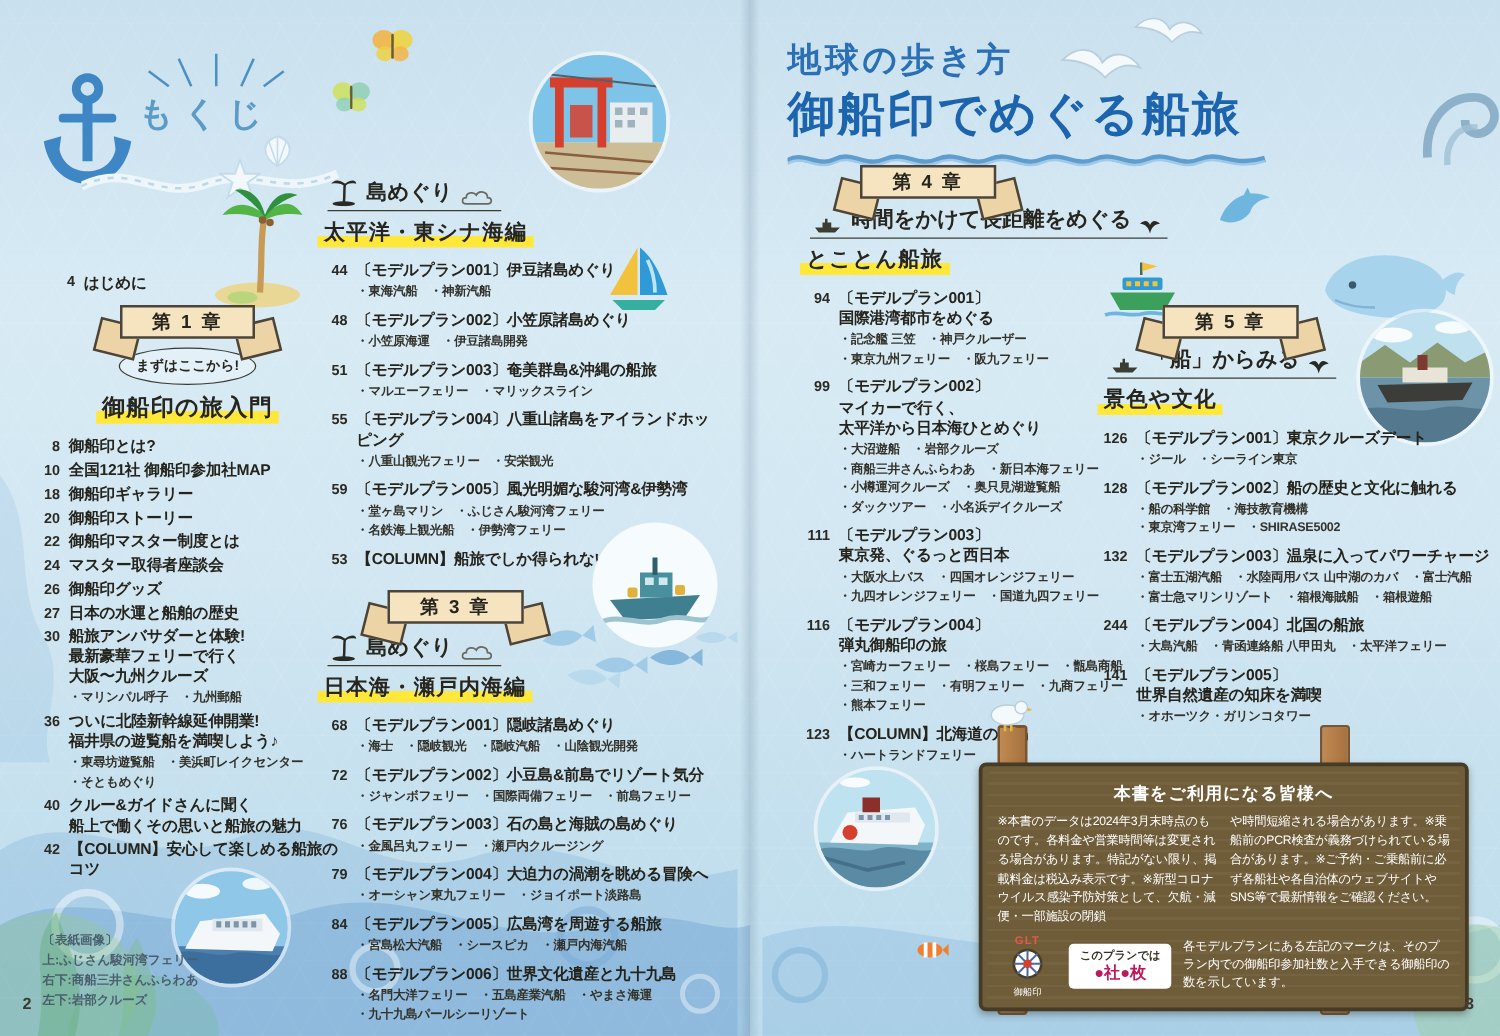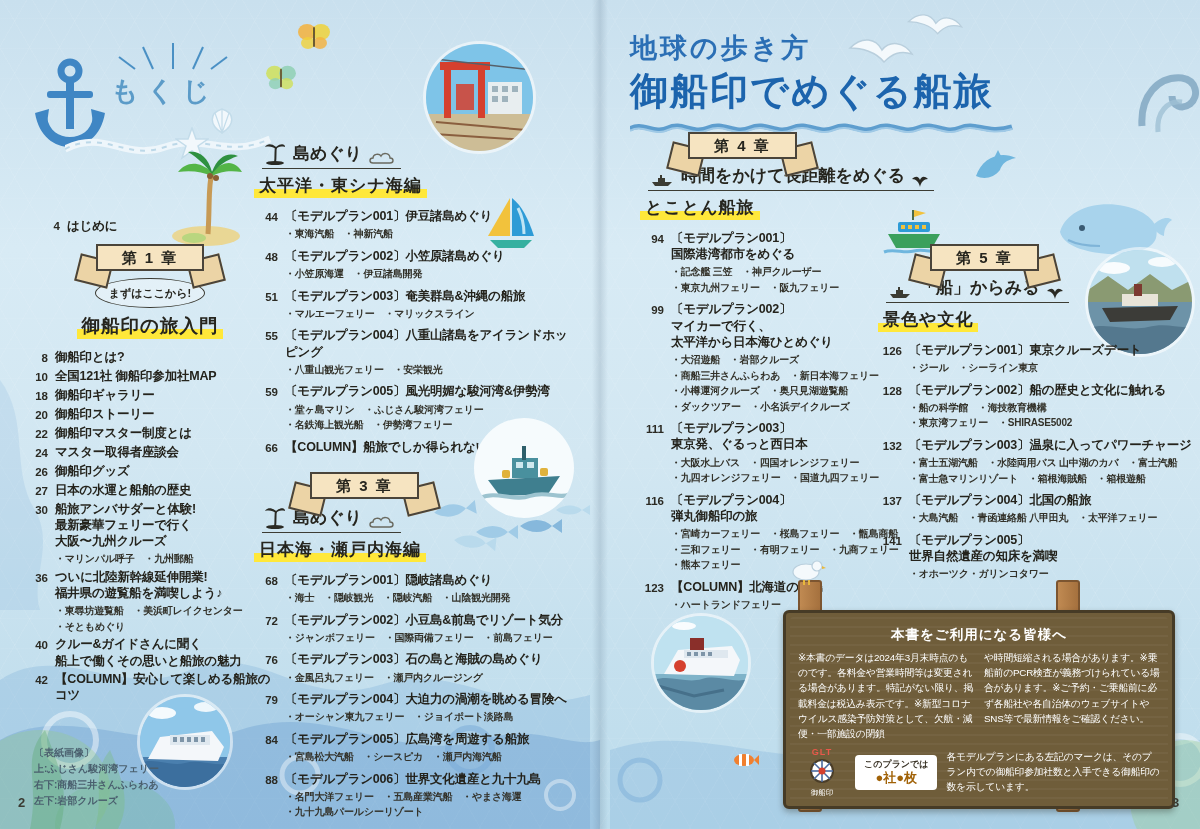--- a/index.html
+++ b/index.html
@@ -52,21 +52,21 @@
     background:repeating-linear-gradient(180deg,rgba(255,255,255,.04) 0 2px,transparent 2px 9px);}
   .board-title{text-align:center;font-size:13.5px;font-weight:800;letter-spacing:1px;margin-bottom:6px;}
   .board-cols{display:flex;gap:10px;}
   .bcol{flex:1;font-size:9.8px;line-height:1.55;letter-spacing:-0.2px;text-align:left;}
   .badge-row{display:flex;align-items:center;gap:9px;margin-top:7px;position:relative;z-index:1;}
   .glt{width:48px;text-align:center;line-height:1;}
   .glt .g1{font-size:9px;font-weight:800;color:#e8584a;letter-spacing:1px;}
   .glt .g3{font-size:7.5px;color:#fff;margin-top:1px;}
   .planbox{background:#fff;border-radius:4px;padding:4px 9px;color:#3a3326;text-align:center;line-height:1.25;}
   .planbox .p1{font-size:9px;font-weight:700;}
-  .planbox .p2{font-size:13px;font-weight:800;color:#a16207;}
+  .planbox .p2{font-size:13px;font-weight:800;color:#be185d;}
   .badge-desc{flex:1;font-size:9.8px;line-height:1.5;letter-spacing:-0.2px;font-family:Liberation Serif, serif;}
   .pageno{font-size:13px;font-weight:700;color:#3a3a32;}
   .credits{font-size:10px;font-weight:700;color:#4a5f6e;line-height:1.6;}
   .mokuji-label{font-size:27px;font-weight:800;color:#5b9bc8;letter-spacing:8px;}
 </style>
 </head>
 <body>
 
 <div id="canvas">
 
@@ -356,21 +356,21 @@
         </div>
       <div class="entry">
           <span class="pg">59</span>
           <span class="tx">
             <span class="t">〔モデルプラン005〕風光明媚な駿河湾&amp;伊勢湾</span>
             <span class="ops">・堂ヶ島マリン　・ふじさん駿河湾フェリー
 ・名鉄海上観光船　・伊勢湾フェリー</span>
           </span>
         </div>
       <div class="entry">
-          <span class="pg">66</span>
+          <span class="pg">53</span>
           <span class="tx">
             <span class="t">【COLUMN】船旅でしか得られないもの</span>
           </span>
         </div>
     </div>
   </section>
 
   <div class="abs circ" style="left:474px;top:418px;width:100px;height:100px;box-shadow:none;background:#f6fbfd;">
     <svg width="100" height="100" viewBox="0 0 100 100">
       <path d="M14,62 L86,58 L74,76 L26,78 Z" fill="#3f7f8f"></path>
@@ -625,21 +625,21 @@
         </div>
       <div class="entry">
           <span class="pg">132</span>
           <span class="tx">
             <span class="t">〔モデルプラン003〕温泉に入ってパワーチャージ</span>
             <span class="ops">・富士五湖汽船　・水陸両用バス 山中湖のカバ　・富士汽船
 ・富士急マリンリゾート　・箱根海賊船　・箱根遊船</span>
           </span>
         </div>
       <div class="entry">
-          <span class="pg">137</span>
+          <span class="pg">244</span>
           <span class="tx">
             <span class="t">〔モデルプラン004〕北国の船旅</span>
             <span class="ops">・大島汽船　・青函連絡船 八甲田丸　・太平洋フェリー</span>
           </span>
         </div>
       <div class="entry">
           <span class="pg">141</span>
           <span class="tx">
             <span class="t">〔モデルプラン005〕
 世界自然遺産の知床を満喫</span>

